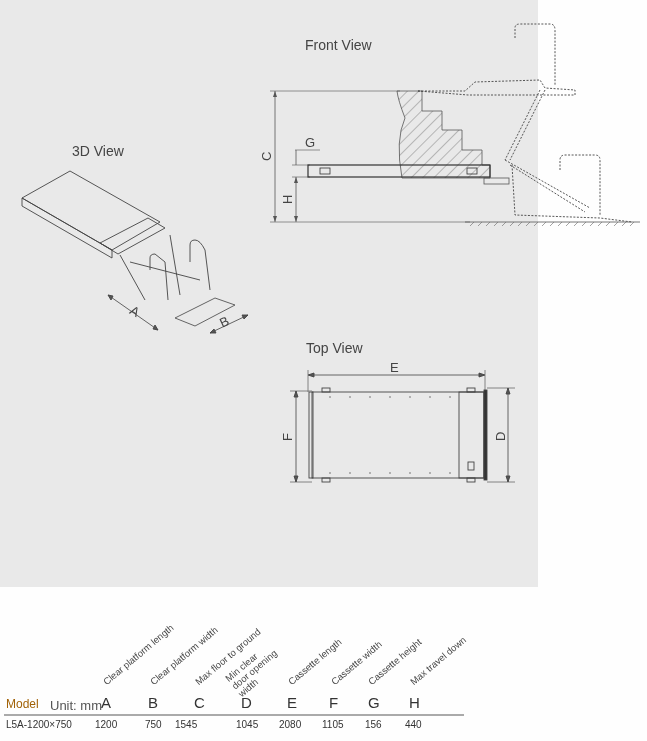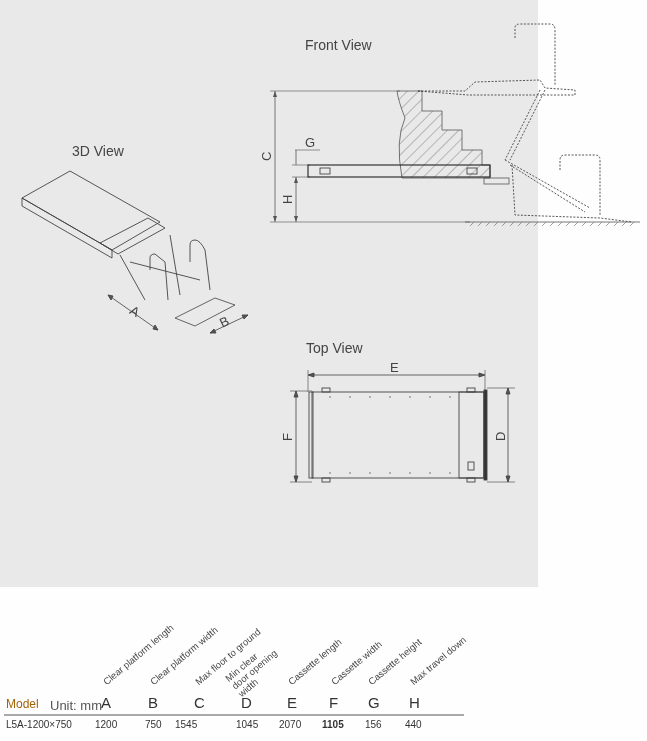--- a/index.html
+++ b/index.html
@@ -182,18 +182,18 @@
   <div class="col-letter" style="left:409px;">H</div>
 
   <div class="divider"></div>
 
   <div>
     <div class="cell" style="left:6px;">L5A-1200×750</div>
     <div class="cell" style="left:95px;">1200</div>
     <div class="cell" style="left:145px;">750</div>
     <div class="cell" style="left:175px;">1545</div>
     <div class="cell" style="left:236px;">1045</div>
-    <div class="cell" style="left:279px;">2070</div>
-    <div class="cell" style="left:322px;font-weight:bold;">1105</div>
+    <div class="cell" style="left:279px;">2080</div>
+    <div class="cell" style="left:322px;">1105</div>
     <div class="cell" style="left:365px;">156</div>
     <div class="cell" style="left:405px;text-align:center;">440</div>
   </div>
 </div>
 
 </body></html>

